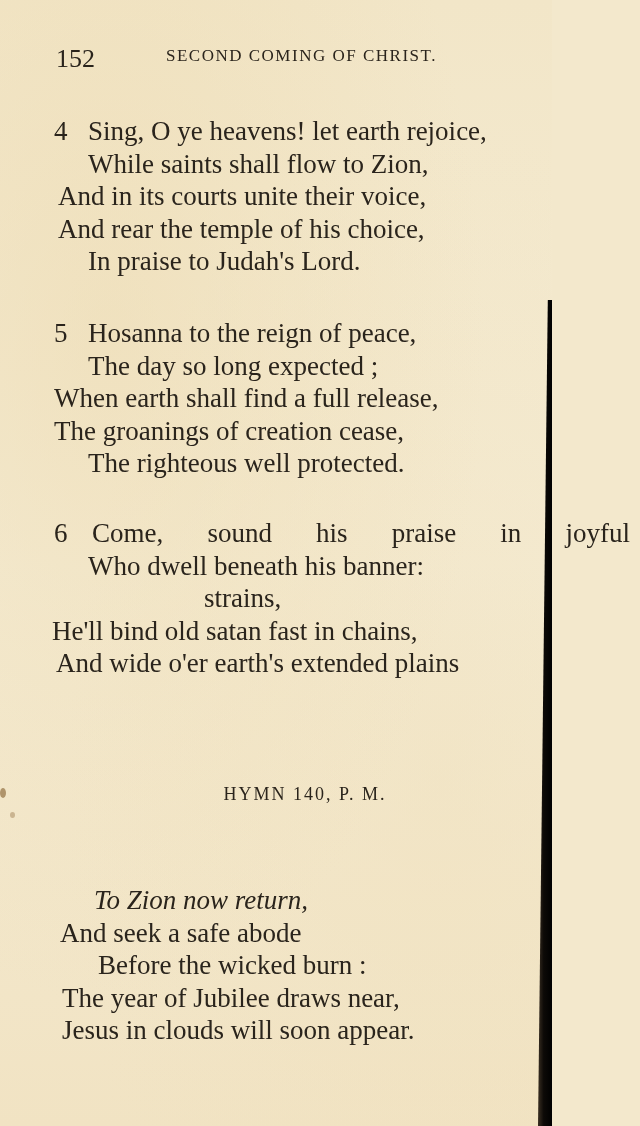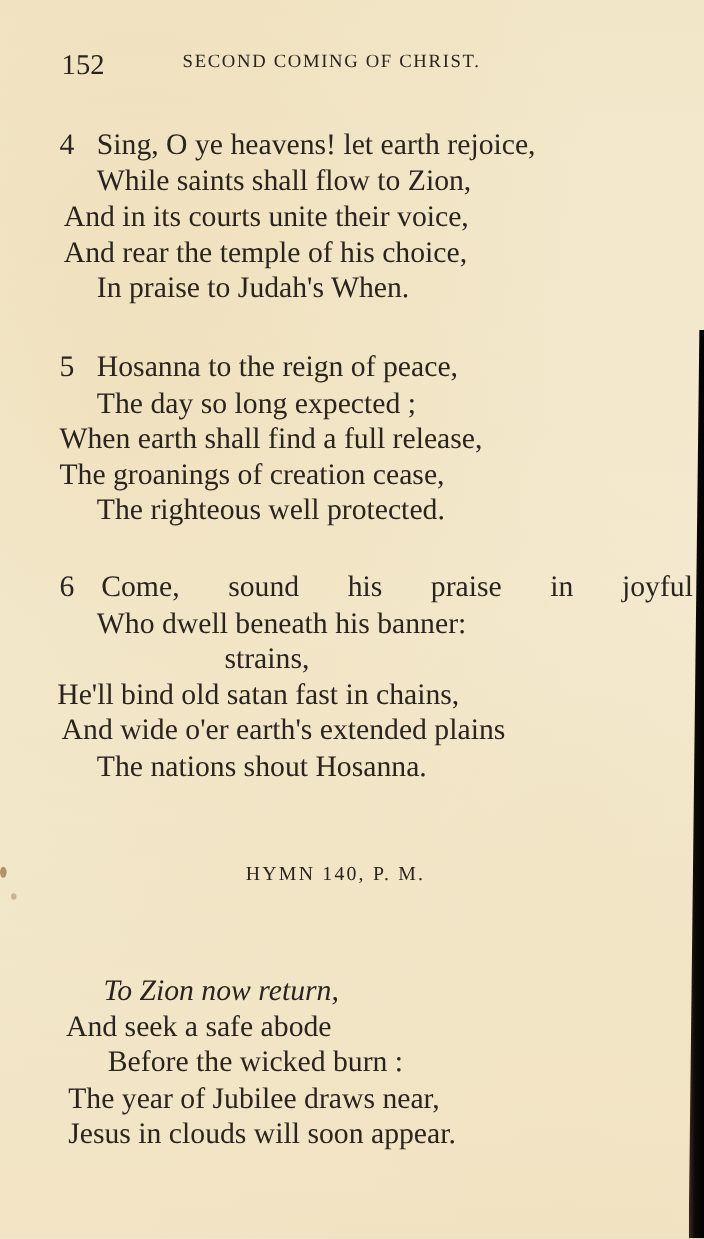--- a/index.html
+++ b/index.html
@@ -3,21 +3,21 @@
   <meta charset="utf-8">
   <style>
     html, body { margin: 0; padding: 0; }
     body {
       width: 640px; height: 1126px; overflow: hidden; position: relative;
       background: #f3e8cc;
       font-family: "Liberation Serif", "DejaVu Serif", serif;
       color: #2a241c;
     }
     .page {
-      position: absolute; left: 0; top: 0; width: 640px; height: 1126px;
+      position: absolute; left: 0; top: 0; width: 552px; height: 1126px;
       background:
         radial-gradient(ellipse at 20% 30%, rgba(235,215,170,0.45), transparent 60%),
         radial-gradient(ellipse at 80% 70%, rgba(240,225,190,0.5), transparent 60%),
         linear-gradient(180deg, #f2e6c8 0%, #f5ecd4 50%, #f1e3c3 100%);
     }
     .gutter-shadow {
       position: absolute; top: 300px; right: 0; width: 14px; height: 826px;
       background: linear-gradient(90deg, #3a2f22 0%, #0d0a07 40%, #000 100%);
       clip-path: polygon(70% 0, 100% 0, 100% 100%, 0 100%);
     }
@@ -50,21 +50,21 @@
   <div class="header">
     <span class="page-number">152</span>
     <span class="running-head">SECOND COMING OF CHRIST.</span>
   </div>
 
   <div class="verse" style="top:115px;">
     <div class="line"><span class="num">4</span><span>Sing, O ye heavens! let earth rejoice,</span></div>
     <div class="line indent" style="padding-left:34px;">While saints shall flow to Zion,</div>
     <div class="line" style="margin-left:4px;">And in its courts unite their voice,</div>
     <div class="line" style="margin-left:4px;">And rear the temple of his choice,</div>
-    <div class="line indent">In praise to Judah's When.</div>
+    <div class="line indent">In praise to Judah's Lord.</div>
   </div>
 
   <div class="verse" style="top:317px;">
     <div class="line"><span class="num">5</span><span>Hosanna to the reign of peace,</span></div>
     <div class="line indent">The day so long expected ;</div>
     <div class="line">When earth shall find a full release,</div>
     <div class="line">The groanings of creation cease,</div>
     <div class="line indent">The righteous well protected.</div>
   </div>
 
@@ -77,21 +77,20 @@
         <span>his</span>
         <span>praise</span>
         <span>in</span>
         <span>joyful</span>
       </span>
     </div>
     <div class="line indent">Who dwell beneath his banner:</div>
     <div class="line indent2" style="padding-left:150px;">strains,</div>
     <div class="line" style="margin-left:-2px;">He'll bind old satan fast in chains,</div>
     <div class="line" style="margin-left:2px;">And wide o'er earth's extended plains</div>
-    <div class="line indent">The nations shout Hosanna.</div>
   </div>
 
   <div class="hymn-title">HYMN 140, P. M.</div>
 
   <div class="verse" style="top:884px;">
     <div class="line indent" style="padding-left:40px;font-style:italic;">To Zion now return,</div>
     <div class="line" style="margin-left:6px;">And seek a safe abode</div>
     <div class="line indent" style="padding-left:44px;">Before the wicked burn :</div>
     <div class="line" style="margin-left:8px;">The year of Jubilee draws near,</div>
     <div class="line" style="margin-left:8px;">Jesus in clouds will soon appear.</div>

